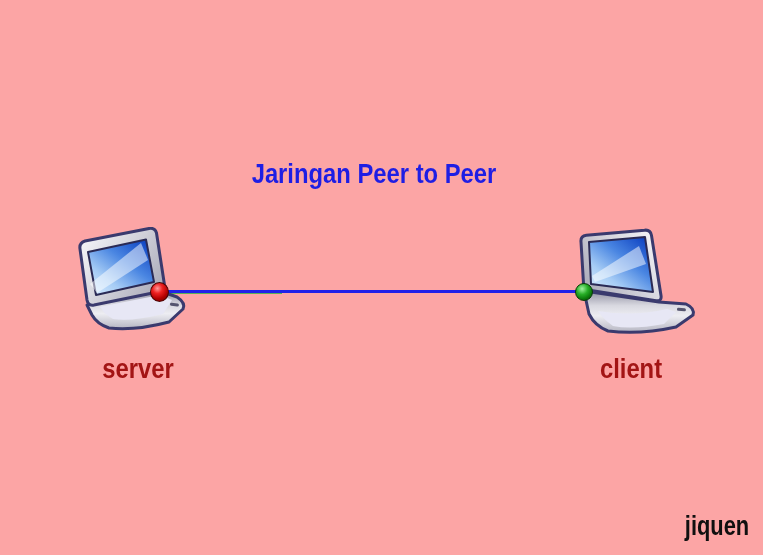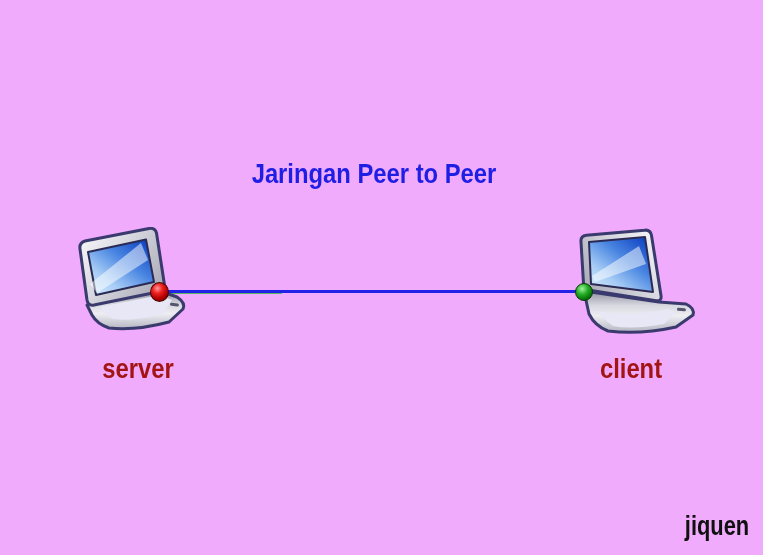--- a/index.html
+++ b/index.html
@@ -1,17 +1,17 @@
 <!DOCTYPE html>
 <html><head>
 <meta charset="utf-8">
 <style>
   html,body { margin:0; padding:0; background:#ffffff; }
   .stage {
-    position:relative; width:763px; height:555px; background:#f0abfc;
+    position:relative; width:763px; height:555px; background:#fca5a5;
     overflow:hidden; font-family:"Liberation Sans", sans-serif;
   }
   .title {
     position:absolute; left:374px; top:160px;
     transform:translateX(-50%) scaleX(0.85); transform-origin:center top;
     font-weight:bold; font-size:28px; line-height:28px;
     color:#1E1EE4; white-space:nowrap;
   }
   .node-label {
     position:absolute;

